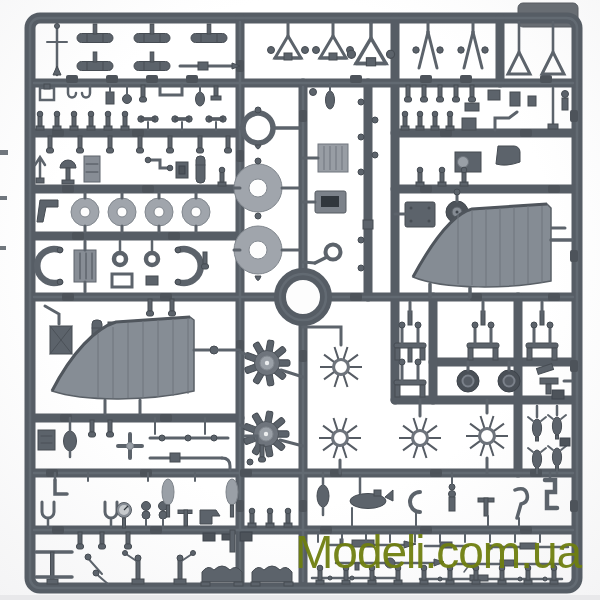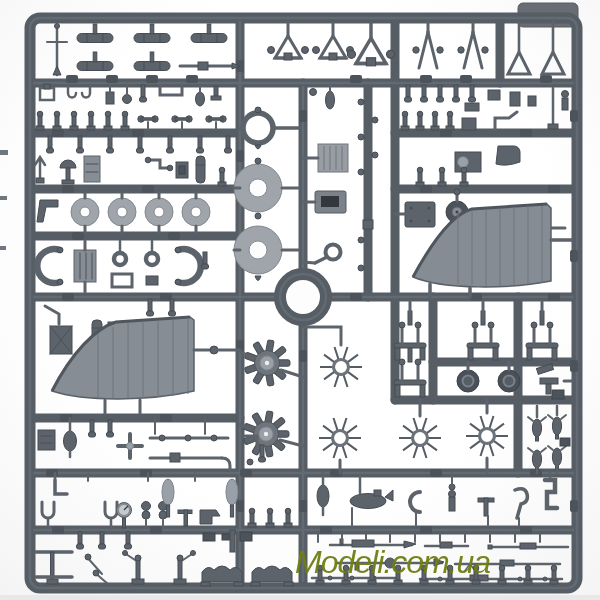--- a/index.html
+++ b/index.html
@@ -13,23 +13,23 @@
   .barhl{stroke:#6e757d;fill:none;stroke-linecap:round;opacity:.55;}
   .part{fill:#5c636b;stroke:#464c53;stroke-width:1;}
   .partd{fill:#4d535a;stroke:#3f454c;stroke-width:1;}
   .lite{fill:#a0a5ac;stroke:#81878e;stroke-width:1;}
   .mid{fill:#878d95;stroke:#5f656c;stroke-width:1;}
   .ln{fill:none;stroke:#5c636b;stroke-linecap:round;}
   .lnd{fill:none;stroke:#4b5158;stroke-linecap:round;}
   .gate{fill:#4d535a;}
   .rib{stroke:#6f757d;stroke-width:1;fill:none;}
   #watermark{
-    position:absolute;left:295px;top:546px;width:305px;
-    font-size:32px;line-height:1.05;letter-spacing:-1px;
-    color:#6f7f10;opacity:.95;white-space:nowrap;font-style:italic;
+    position:absolute;left:295px;top:528px;width:305px;
+    font-size:46px;line-height:1.05;letter-spacing:-1px;
+    color:#6f7f10;opacity:.95;white-space:nowrap;
   }
   #photo-edge-bottom{position:absolute;left:0;bottom:0;width:600px;height:5px;background:#e8e8ea;}
 </style>
 </head>
 <body>
 
 <div id="photo" title="Dark gray injection-molded plastic model kit sprue with unassembled parts, photographed on a white background">
 <svg width="600" height="600" viewBox="0 0 600 600">
   <defs>
     <g id="cap">

